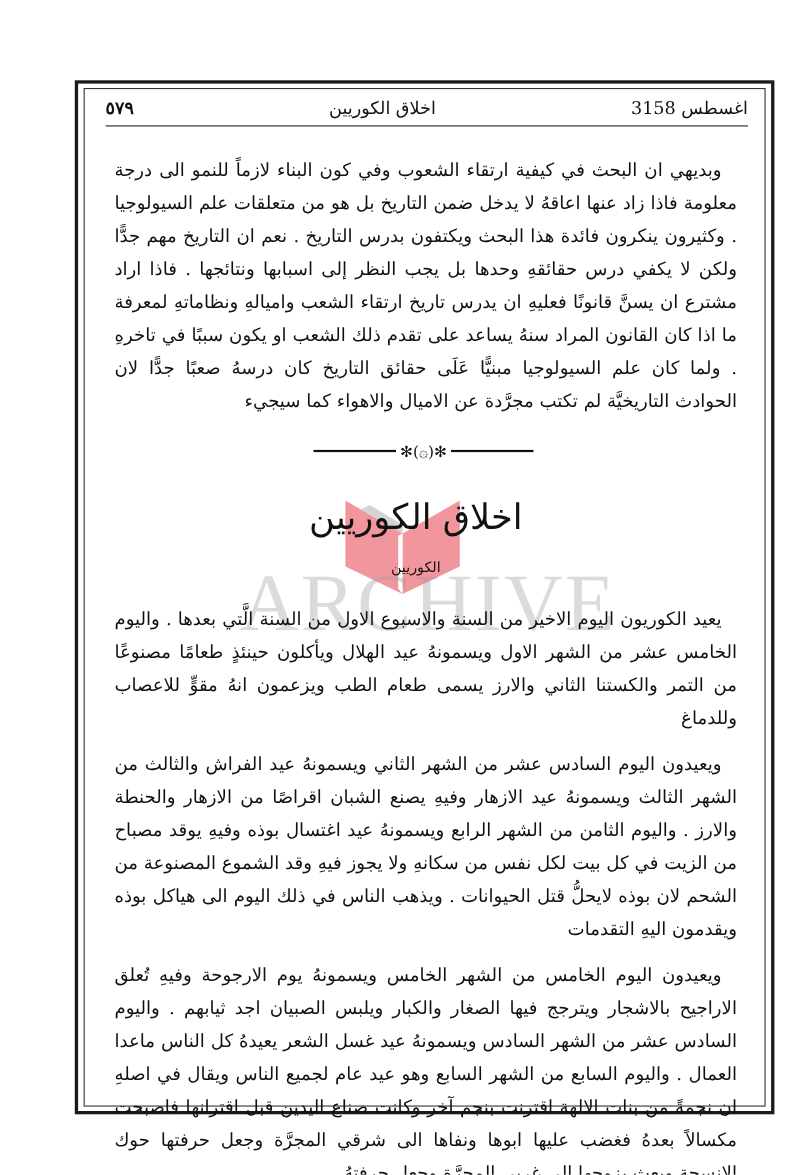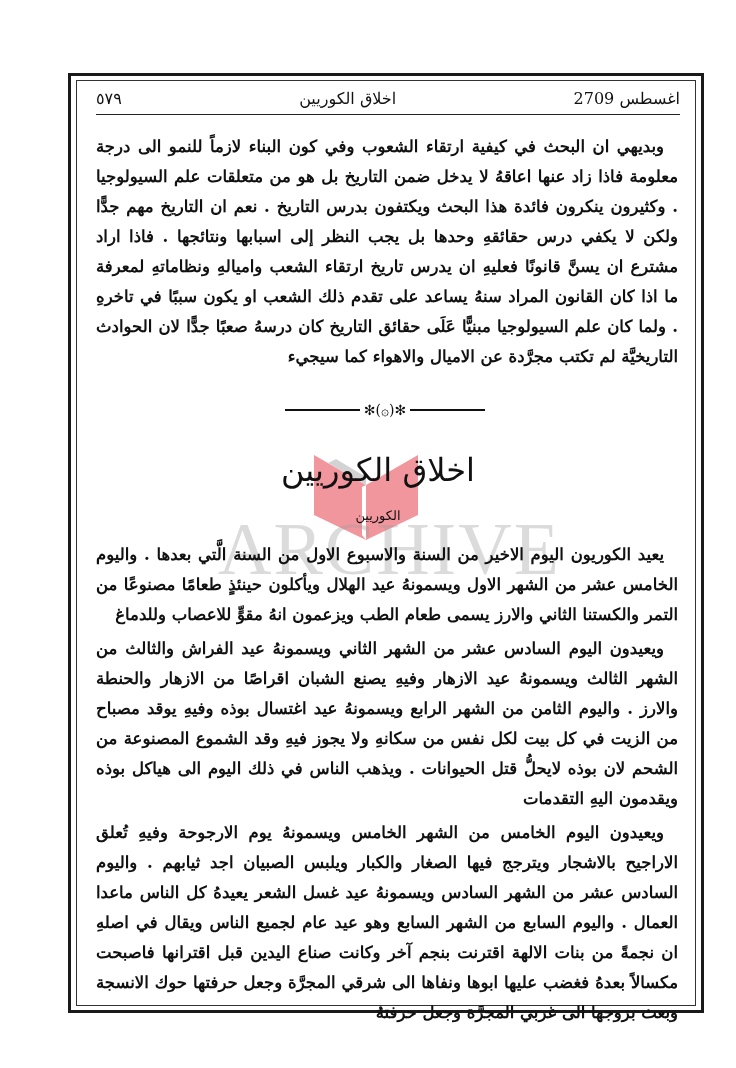--- a/index.html
+++ b/index.html
@@ -17,26 +17,26 @@
   }
   .header {
     position: absolute; left: 96px; top: 84px; width: 584px; height: 28px;
     display: flex; justify-content: space-between; align-items: center;
     direction: rtl; font-size: 16px;
   }
   .header-rule {
     position: absolute; left: 96px; top: 114px; width: 584px; height: 0;
     border-top: 1px solid #222;
   }
-  .page-num { font-size: 16px; letter-spacing: 1px; }
+  .page-num { font-size: 16px; letter-spacing: 1px; font-weight: bold; }
   .para {
     position: absolute; left: 92px; width: 590px; direction: rtl; text-align: justify;
     text-align-last: right; font-size: 16.5px; line-height: 30px; margin: 0;
   }
-  .para p { margin: 4px; text-indent: 14px; font-weight: bold; }
+  .para p { margin: 12px; text-indent: 14px; }
   .ornament {
     position: absolute; left: 285px; top: 400px; width: 200px; height: 20px;
     display: flex; align-items: center; justify-content: center;
   }
   .orn-line { flex: 1; height: 2px; background: #111; }
   .orn-mid { font-size: 14px; padding: 0 4px; letter-spacing: 1px; }
   .section-title {
     position: absolute; left: 268px; top: 448px; width: 220px; text-align: center;
     direction: rtl; font-size: 32px; line-height: 44px; font-weight: normal;
   }
@@ -53,21 +53,21 @@
     letter-spacing: 2px; line-height: 74px; pointer-events: none;
   }
 </style>
 </head>
 <body>
 
 <div class="frame-outer"></div>
 <div class="frame-inner"></div>
 
 <div class="header">
-  <span>اغسطس 2709</span>
+  <span>اغسطس 3158</span>
   <span>اخلاق الكوريين</span>
   <span class="page-num">٥٧٩</span>
 </div>
 <div class="header-rule"></div>
 
 <div class="para" style="top:128px;">
   <p>وبديهي ان البحث في كيفية ارتقاء الشعوب وفي كون البناء لازماً للنمو الى درجة معلومة فاذا زاد عنها اعاقهُ لا يدخل ضمن التاريخ بل هو من متعلقات علم السيولوجيا . وكثيرون ينكرون فائدة هذا البحث ويكتفون بدرس التاريخ . نعم ان التاريخ مهم جدًّا ولكن لا يكفي درس حقائقهِ وحدها بل يجب النظر إلى اسبابها ونتائجها . فاذا اراد مشترع ان يسنَّ قانونًا فعليهِ ان يدرس تاريخ ارتقاء الشعب واميالهِ ونظاماتهِ لمعرفة ما اذا كان القانون المراد سنهُ يساعد على تقدم ذلك الشعب او يكون سببًا في تاخرهِ . ولما كان علم السيولوجيا مبنيًّا عَلَى حقائق التاريخ كان درسهُ صعبًا جدًّا لان الحوادث التاريخيَّة لم تكتب مجرَّدة عن الاميال والاهواء كما سيجيء</p>
 </div>
 
 <div class="ornament">

